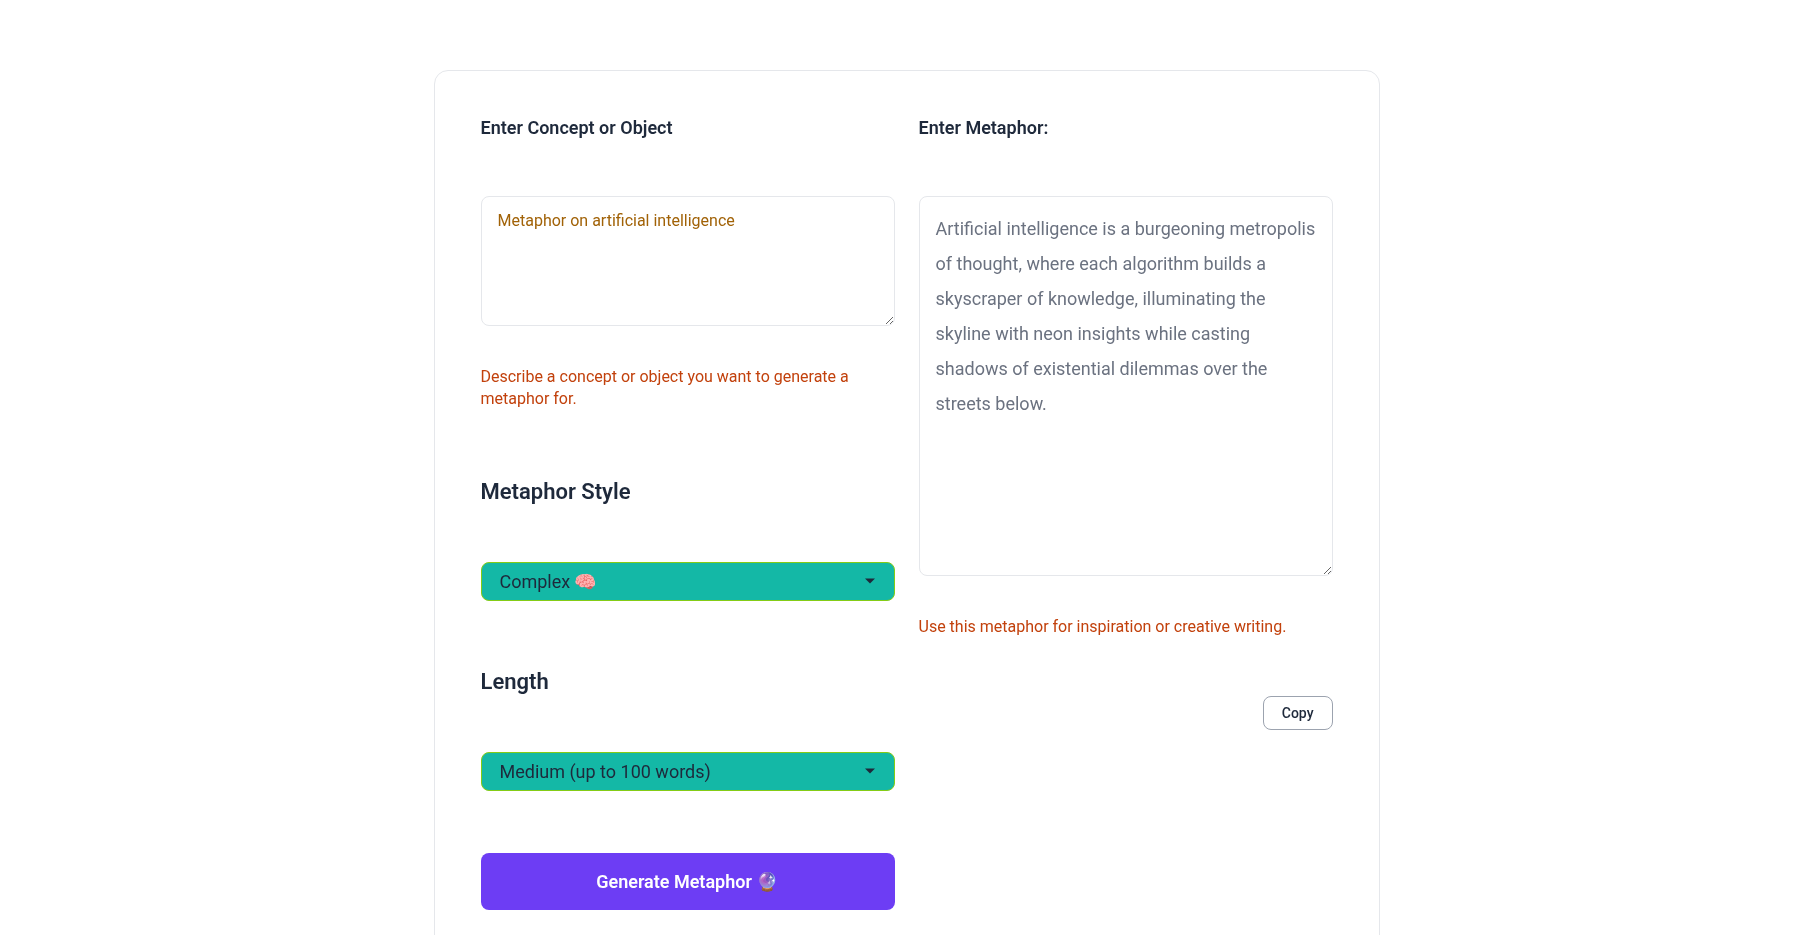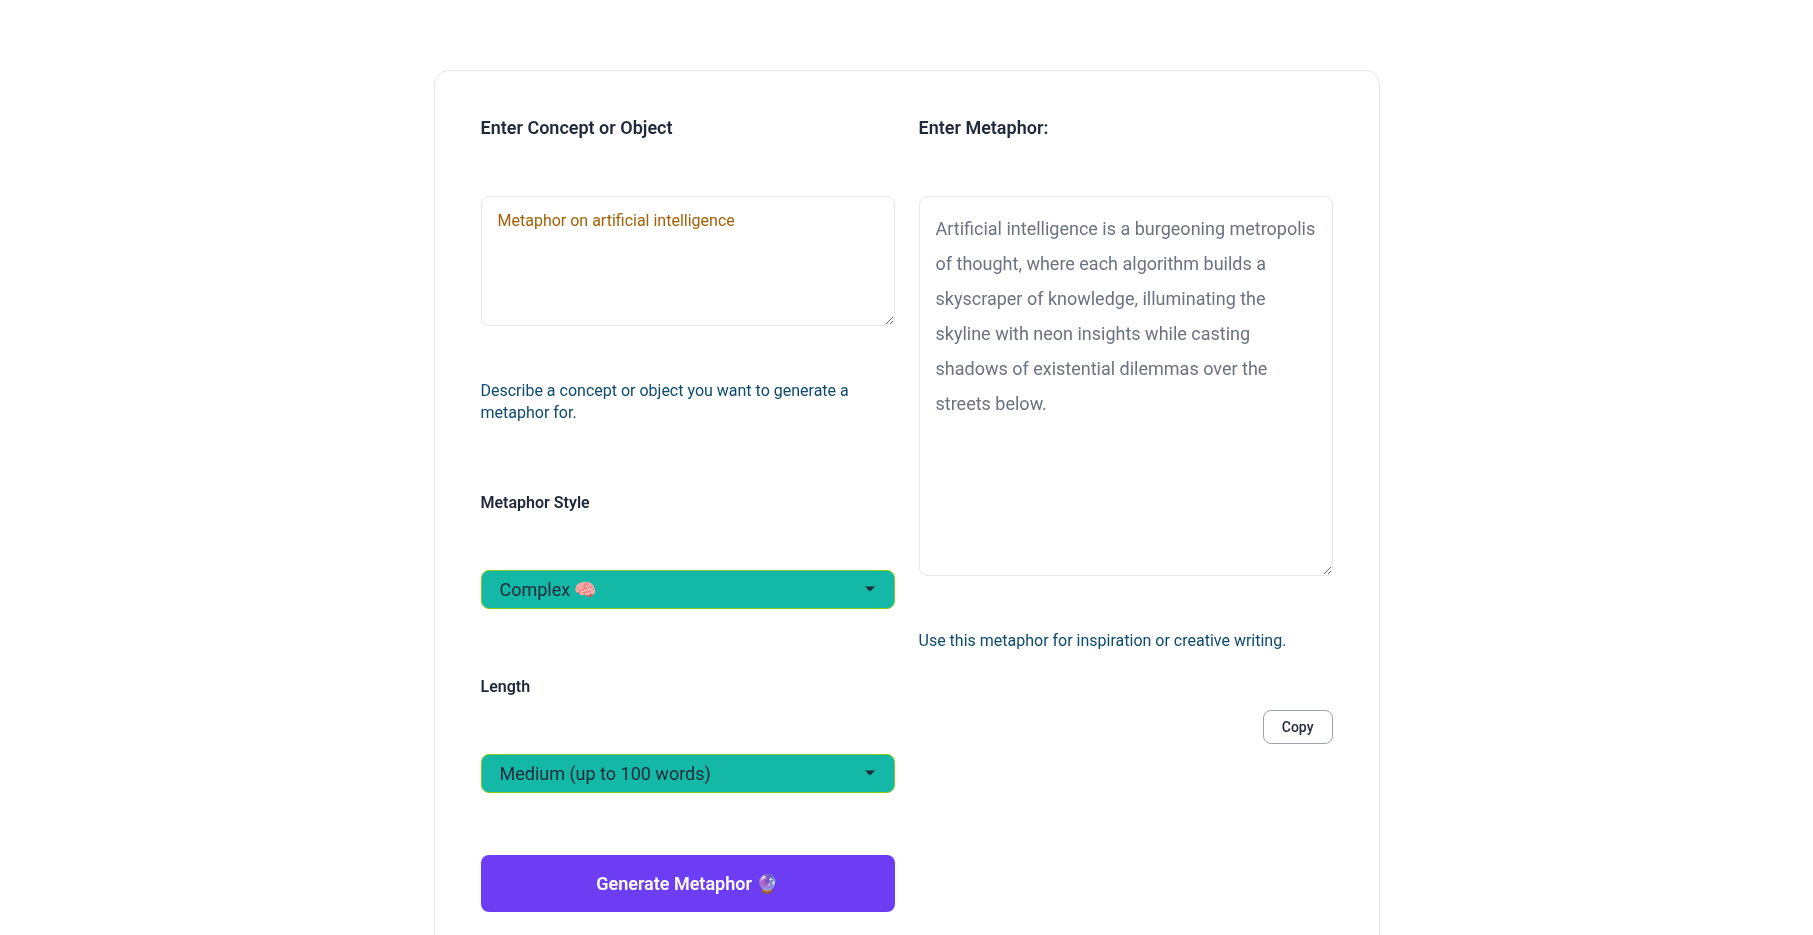--- a/index.html
+++ b/index.html
@@ -67,27 +67,26 @@
       font-size: 18px;
       font-family: inherit;
       color: #6b7280;
       line-height: 1.95;
       resize: both;
       height: 380px;
     }
 
     .help-text {
       font-size: 16px;
-      color: #0c4a6e;
-      margin-top: 14px;
+      color: #c2410c;
       line-height: 1.4;
     }
 
     .section-label {
-      font-size: 16px;
+      font-size: 22px;
       font-weight: 600;
       color: #1e293b;
       margin-top: 28px;
       margin-bottom: 18px;
     }
 
     .select-wrapper {
       position: relative;
       width: 100%;
     }

